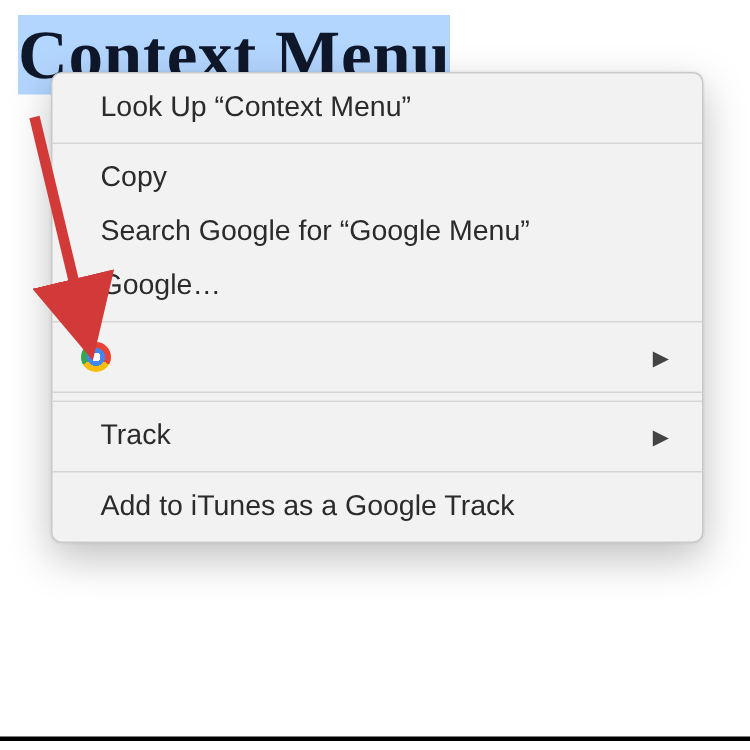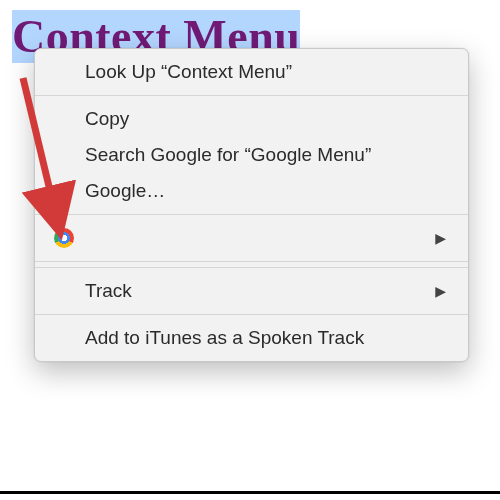--- a/index.html
+++ b/index.html
@@ -15,38 +15,38 @@
   }
   .sel {
     display: inline-block;
     background: #b3d6ff;
   }
   .sel h1 {
     font-family: Georgia, "Times New Roman", serif;
     font-weight: 700;
     font-size: 46px;
     letter-spacing: 0.5px;
-    color: #701a75;
+    color: #0f172a;
   }
   .menu {
     position: absolute;
     left: 34px;
     top: 48px;
     width: 435px;
     background: #f2f2f2;
     border: 1px solid #c9c9c9;
     border-radius: 7px;
     box-shadow: 0 10px 28px rgba(0,0,0,0.25), 0 0 0 1px rgba(0,0,0,0.03);
     padding: 5px 0;
     font-size: 19px;
     color: #2b2b2b;
   }
   .item {
     display: flex;
-    padding: 4px 22px 4px 50px;
+    padding: 4px 22px 4px 32px;
     line-height: 28px;
     min-height: 30px;
     position: relative;
     cursor: default;
   }
   .sep {
     height: 1px;
     background: #d6d6d6;
     margin: 5px 0;
   }
@@ -112,21 +112,21 @@
     <span class="submenu-arrow">▶</span>
   </div>
   <div class="sep"></div>
   <div class="sep"></div>
   <div class="item">
     <span>Track</span>
     <span class="submenu-arrow">▶</span>
   </div>
   <div class="sep"></div>
   <div class="item">
-    <span>Add to iTunes as a Spoken Track</span>
+    <span>Add to iTunes as a Google Track</span>
   </div>
 </div>
 
 <svg class="arrow-annotation" viewBox="0 0 90 170">
   <defs>
     <marker id="ah" markerWidth="8" markerHeight="8" refX="5" refY="4" orient="auto">
       <path d="M0,0 L8,4 L0,8 Z" fill="#d23a3a"></path>
     </marker>
   </defs>
   <line x1="18" y1="8" x2="52" y2="150" stroke="#d23a3a" stroke-width="7" marker-end="url(#ah)"></line>

